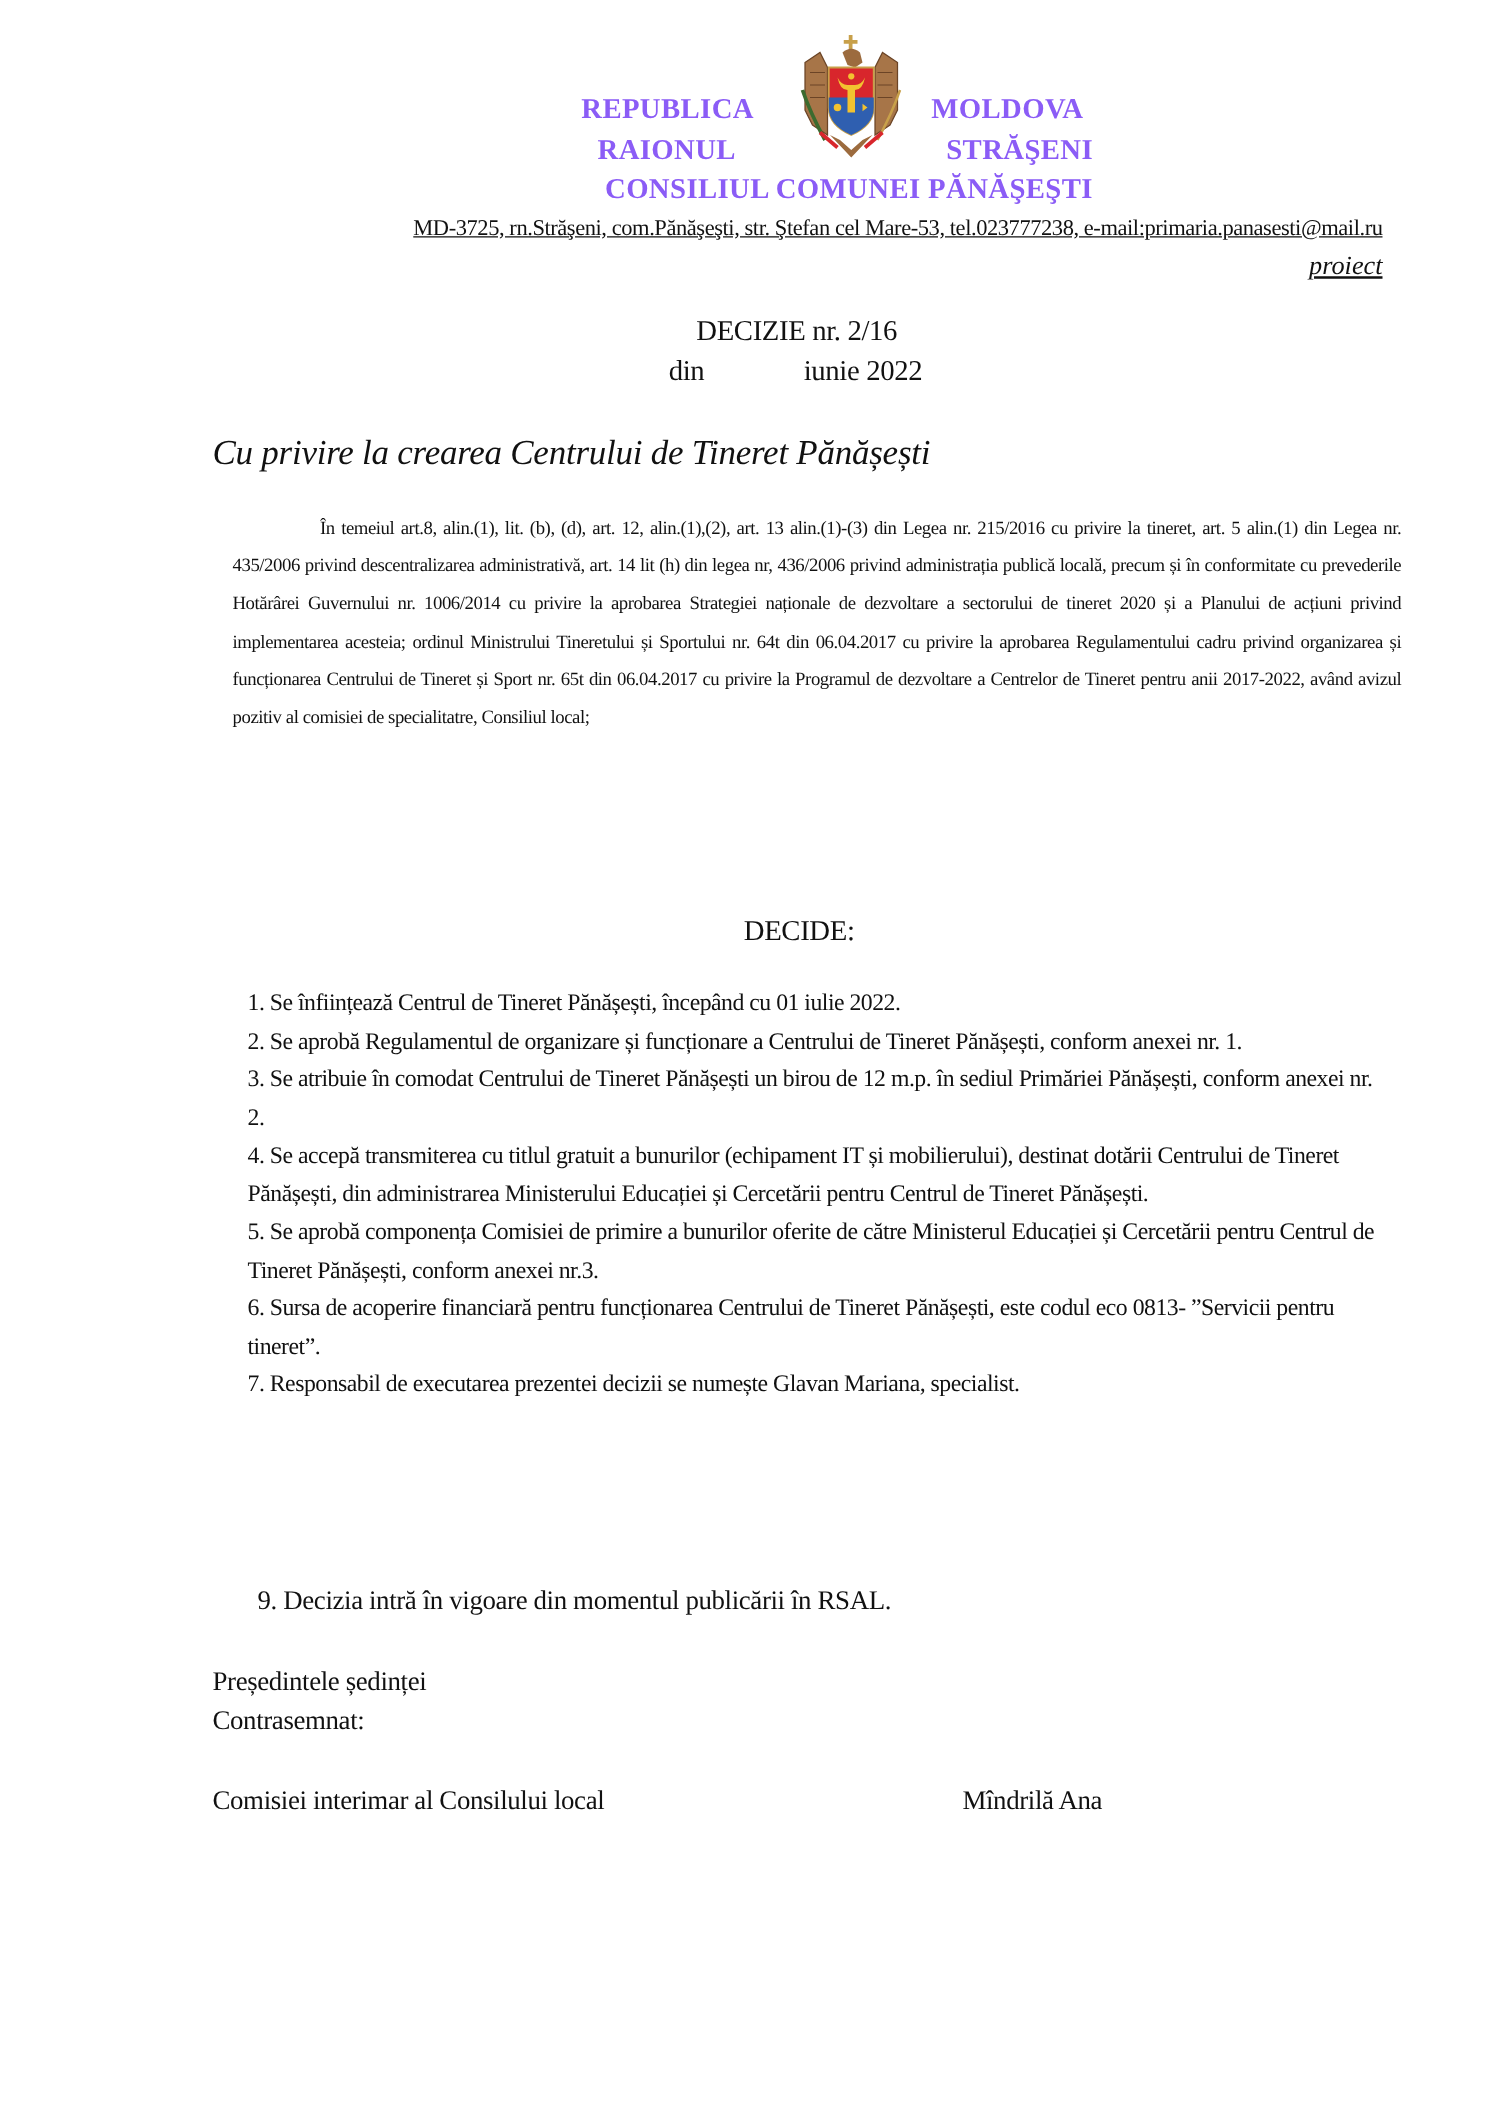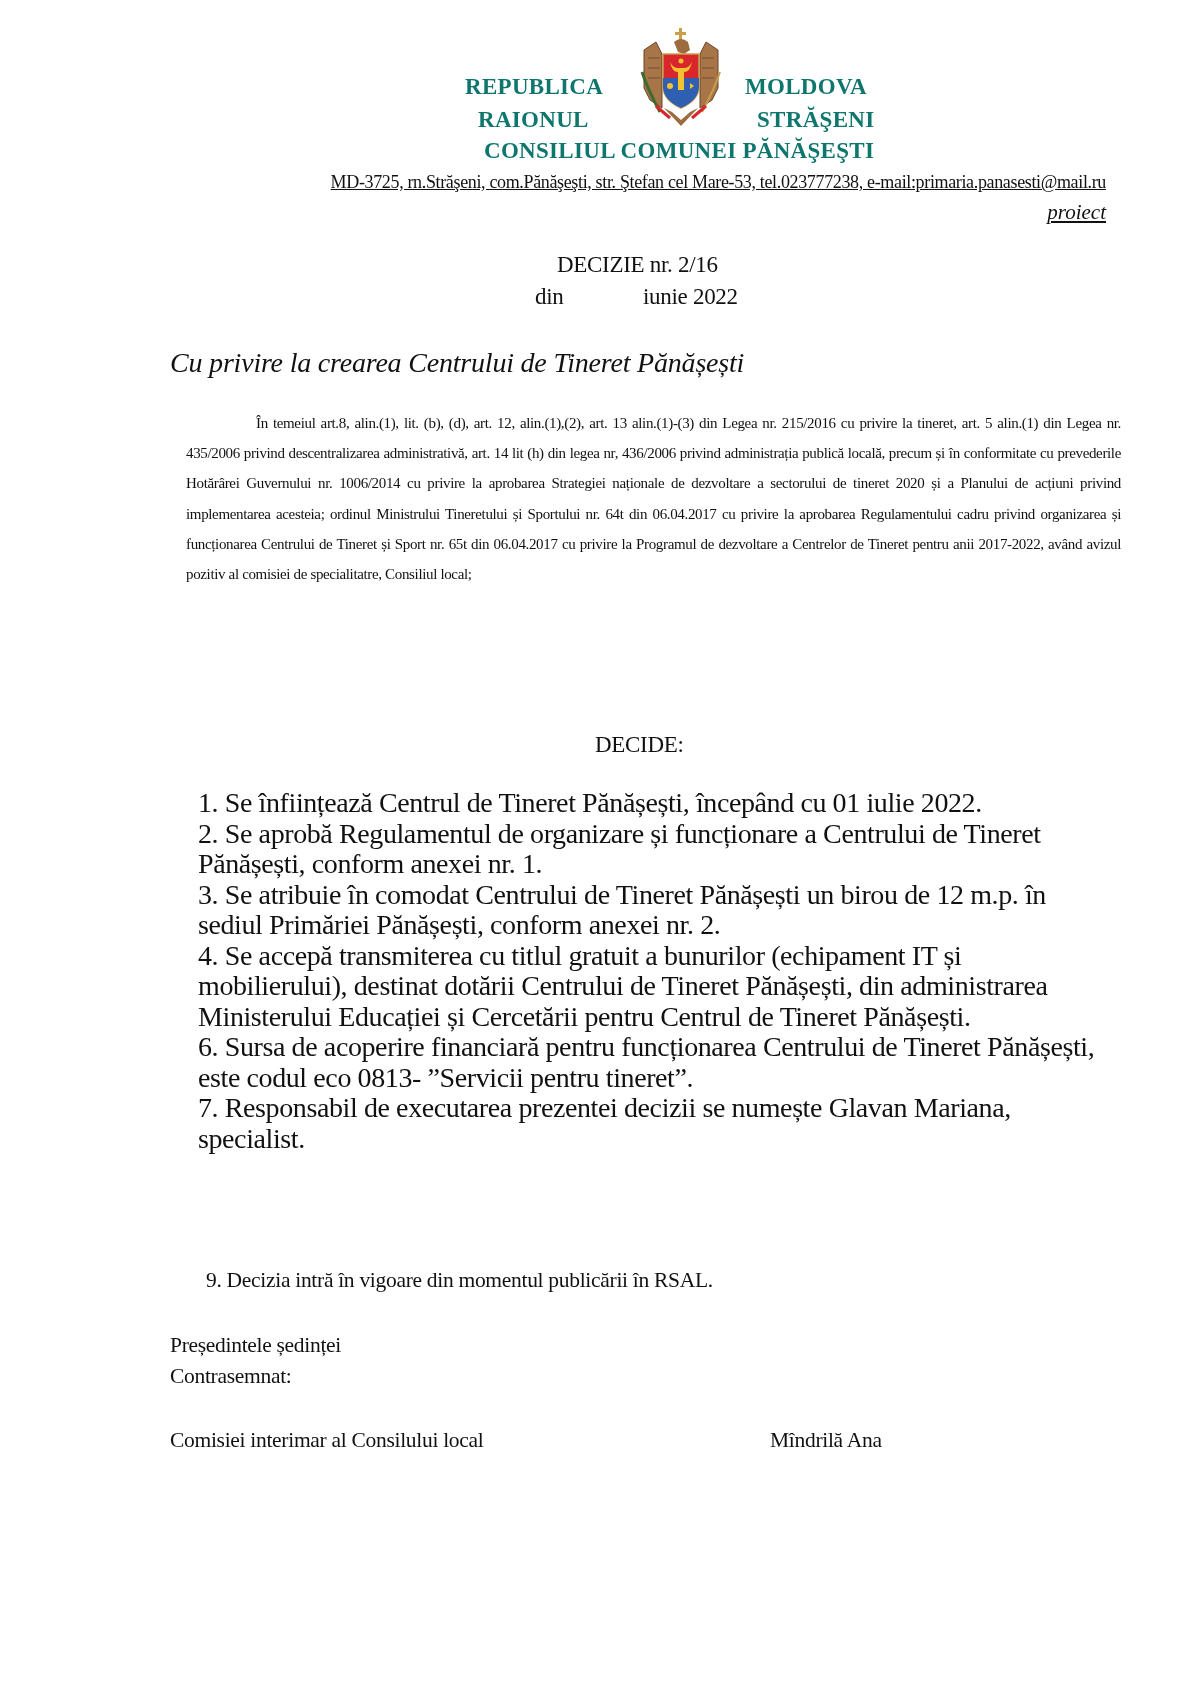--- a/index.html
+++ b/index.html
@@ -1,28 +1,28 @@
 <!DOCTYPE html>
 <html><head>
   <meta charset="utf-8">
   <style>
     html, body { margin: 0; padding: 0; background: #ffffff; }
     body { width: 1190px; height: 1683px; position: relative; overflow: hidden;
            font-family: "Liberation Serif", serif; color: #111; }
     .abs { position: absolute; white-space: nowrap; }
-    .hdr { font-weight: bold; font-size: 23px; letter-spacing: 0.3px; color: #0f766e; }
+    .hdr { font-weight: bold; font-size: 23px; letter-spacing: 0.3px; color: #8b5cf6; }
     .emblem { position: absolute; left: 640px; top: 28px; width: 82px; height: 102px; }
     .address { left: 200px; top: 172px; width: 906px; font-size: 18px; text-decoration: underline;
                text-align: right; letter-spacing: -0.35px; }
     .proiect { right: 84px; top: 200px; font-size: 21px; font-style: italic; text-decoration: underline; }
     .t21 { font-size: 23px; letter-spacing: -0.3px; }
     .subject { left: 170px; top: 347px; font-size: 28px; font-style: italic; letter-spacing: -0.2px; }
     .para { position: absolute; left: 186px; top: 408px; width: 935px; font-size: 15px;
             line-height: 30.2px; text-align: justify; letter-spacing: -0.35px; text-indent: 70px; }
-    .items { position: absolute; left: 198px; top: 788px; width: 910px; font-size: 28px;
+    .items { position: absolute; left: 198px; top: 788px; width: 910px; font-size: 19px;
              line-height: 30.5px; letter-spacing: -0.4px; }
     .items div { white-space: normal; }
     .sig { font-size: 21.5px; letter-spacing: -0.3px; }
   </style>
 </head>
 <body>
 
 <div class="abs hdr" style="left:465px; top:74px;">REPUBLICA</div>
 <div class="abs hdr" style="left:745px; top:74px;">MOLDOVA</div>
 <div class="abs hdr" style="left:478px; top:107px;">RAIONUL</div>
@@ -76,20 +76,21 @@
 
 <div class="para">În temeiul art.8, alin.(1), lit. (b), (d), art. 12, alin.(1),(2), art. 13 alin.(1)-(3) din Legea nr. 215/2016 cu privire la tineret, art. 5 alin.(1) din Legea nr. 435/2006 privind descentralizarea administrativă, art. 14 lit (h) din legea nr, 436/2006 privind administrația publică locală, precum și în conformitate cu prevederile Hotărârei Guvernului nr. 1006/2014 cu privire la aprobarea Strategiei naționale de dezvoltare a sectorului de tineret 2020  și a Planului de acțiuni privind implementarea acesteia; ordinul Ministrului Tineretului și Sportului nr. 64t din 06.04.2017 cu privire la aprobarea Regulamentului cadru privind organizarea și funcționarea  Centrului de Tineret și Sport nr. 65t din 06.04.2017 cu privire la Programul de dezvoltare a Centrelor de Tineret pentru anii 2017-2022, având avizul pozitiv al comisiei de specialitatre, Consiliul local;</div>
 
 <div class="abs t21" style="left:595px; top:732px;">DECIDE:</div>
 
 <div class="items">
   <div>1. Se înființează Centrul de Tineret Pănășești, începând cu 01 iulie 2022.</div>
   <div>2. Se aprobă Regulamentul de organizare și funcționare a Centrului de Tineret Pănășești, conform anexei nr. 1.</div>
   <div>3. Se atribuie în comodat Centrului de Tineret Pănășești un birou de 12 m.p. în sediul Primăriei Pănășești, conform anexei nr. 2.</div>
   <div>4. Se accepă transmiterea cu titlul gratuit a bunurilor (echipament  IT și mobilierului), destinat dotării Centrului de Tineret Pănășești, din administrarea Ministerului Educației și Cercetării pentru Centrul de Tineret Pănășești.</div>
+  <div>5. Se aprobă componența Comisiei de primire a bunurilor oferite de către Ministerul Educației și Cercetării  pentru Centrul de Tineret Pănășești, conform anexei nr.3.</div>
   <div>6. Sursa de acoperire financiară pentru funcționarea Centrului de Tineret Pănășești, este codul eco 0813- ”Servicii pentru tineret”.</div>
   <div>7. Responsabil de executarea prezentei decizii se numește  Glavan Mariana, specialist.</div>
 </div>
 
 <div class="abs sig" style="left:206px; top:1268px;">9.   Decizia intră în vigoare din momentul publicării în RSAL.</div>
 
 <div class="abs sig" style="left:170px; top:1333px;">Președintele ședinței</div>
 <div class="abs sig" style="left:170px; top:1364px;">Contrasemnat:</div>
 <div class="abs sig" style="left:170px; top:1428px;">Comisiei  interimar al Consilului local</div>
 <div class="abs sig" style="left:770px; top:1428px;">Mîndrilă Ana</div>

